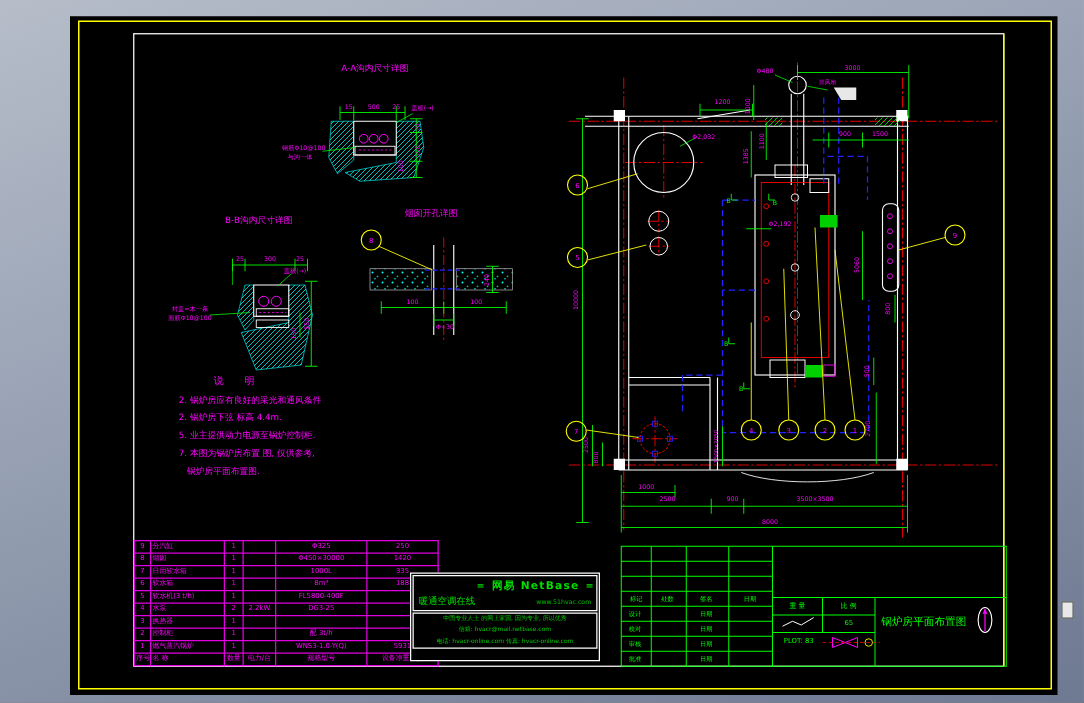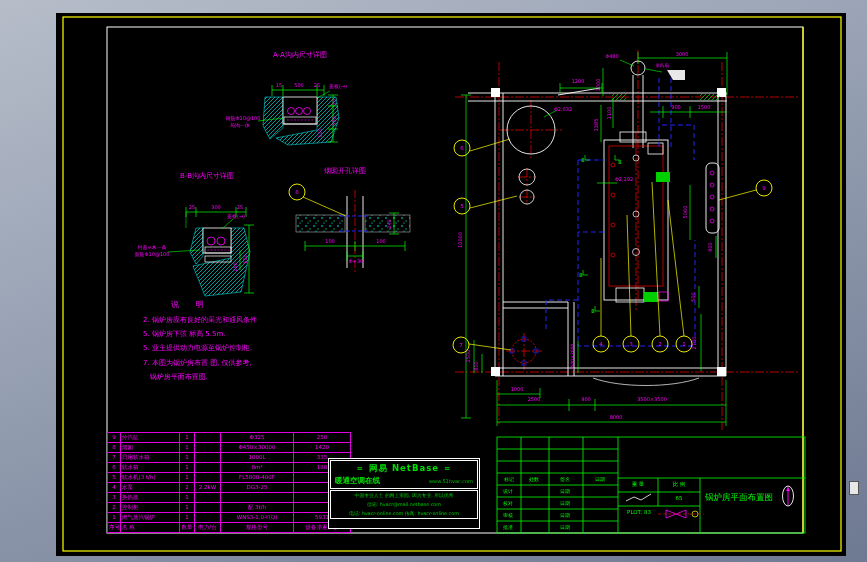--- a/index.html
+++ b/index.html
@@ -15,23 +15,23 @@
   #notes .nline{font-size:7px;line-height:14.2px;white-space:pre;}
   
   #bom{position:absolute;left:107px;top:432px;border-collapse:collapse;table-layout:fixed;width:225px;}
   #bom td{border:1px solid #E000E0;color:#FF00FF;font-size:5.5px;line-height:1;
     height:9px;padding:0 1px;overflow:hidden;white-space:nowrap;text-align:center;}
   #bom td.nm{text-align:left;}
   
   #wm{position:absolute;left:328px;top:458px;width:152px;height:71px;background:#000;
     border:1px solid #fff;box-sizing:border-box;}
   #wm .sec{border:1px solid #fff;margin:1px;overflow:hidden;}
-  #wm .brand{color:#00e000;font-size:8.5px;font-weight:bold;text-align:center;margin-top:2px;letter-spacing:1px;}
+  #wm .brand{color:#00e000;font-size:8.5px;font-weight:bold;text-align:right;margin-top:2px;letter-spacing:1px;}
   #wm .row2{display:flex;justify-content:space-between;align-items:baseline;padding:1px 4px 2px 4px;}
-  #wm .site{color:#00e000;font-size:7.5px;font-weight:bold;}
+  #wm .site{color:#00e000;font-size:7.5px;font-weight:normal;}
   #wm .url{color:#00c000;font-size:5px;}
   #wm .small{color:#00cc00;font-size:4.8px;text-align:center;line-height:9px;white-space:nowrap;}
   #scrollthumb{position:absolute;left:849px;top:481px;width:10px;height:14px;
     background:#e8e8e8;border:1px solid #555;box-sizing:border-box;}
 </style>
 </head>
 <body>
 
 <div id="stage">
   <div id="canvas"></div>
@@ -406,21 +406,21 @@
           <circle cx="684" cy="344" r="8" fill="none" stroke="#FFFF00" stroke-width="0.9"></circle>
           <text x="684" y="346" fill="#FF00FF" font-size="5.5" text-anchor="middle">1</text>
         </g>
       </g>
   </svg>
 
   <div id="notes">
     <div class="ntitle">说  明</div>
     <div id="note-lines">
         <div class="nline">2. 锅炉房应有良好的采光和通风条件</div>
-        <div class="nline">5. 锅炉房下弦 标高 5.5m.</div>
+        <div class="nline">2. 锅炉房下弦 标高 4.4m.</div>
         <div class="nline">5. 业主提供动力电源至锅炉控制柜.</div>
         <div class="nline">7. 本图为锅炉房布置 图, 仅供参考,</div>
         <div class="nline">   锅炉房平面布置图.</div>
       </div>
   </div>
 
   <table id="bom">
       <tbody id="bom-body">
         <tr>
           <td style="width: 10px;">9</td>

